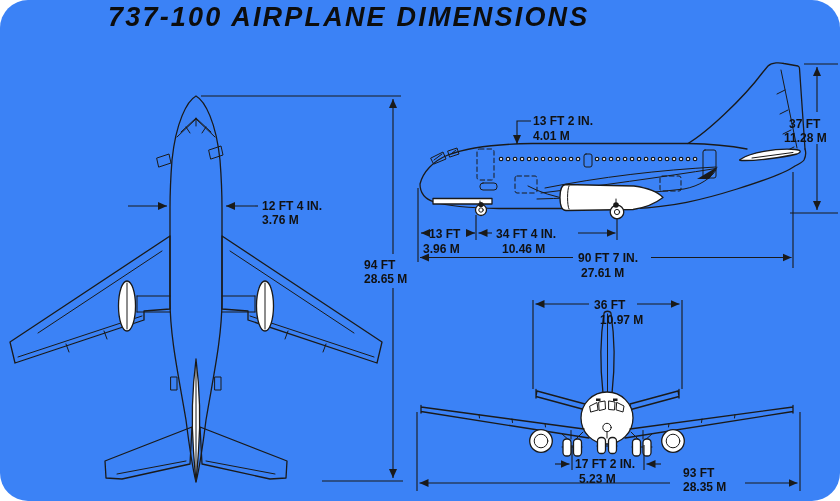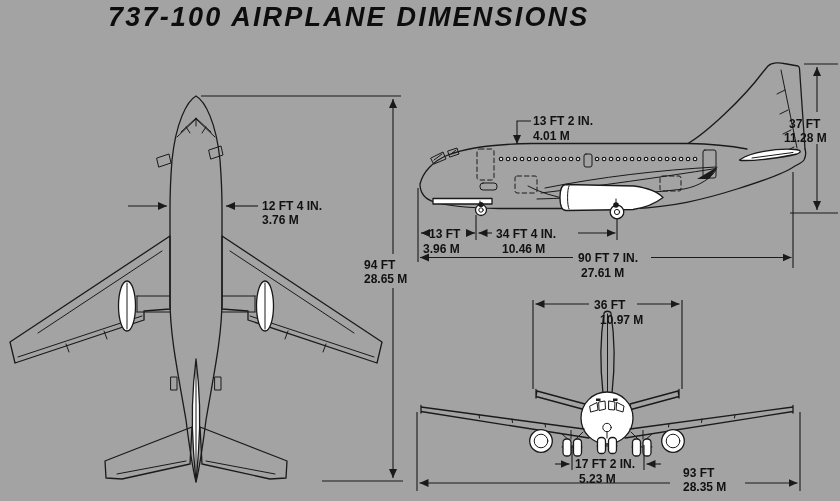--- a/index.html
+++ b/index.html
@@ -1,16 +1,16 @@
 <!DOCTYPE html>
 <html><head>
 <meta charset="utf-8">
 <style>
   html,body{margin:0;padding:0;background:#ffffff;}
-  .page{position:relative;width:840px;height:501px;background:#a3a3a3;overflow:hidden;}
+  .page{position:relative;width:840px;height:501px;background:#3b82f6;overflow:hidden;border-radius:28px;}
   svg{position:absolute;left:0;top:0;}
   .title-text{font-family:"Liberation Sans",sans-serif;font-style:italic;font-weight:bold;font-size:27px;letter-spacing:2.2px;fill:#0d0d0d;}
   .af{fill:none;stroke:#1a1a1a;stroke-width:1.3;stroke-linejoin:round;stroke-linecap:round;}
   .afthin{fill:none;stroke:#1a1a1a;stroke-width:1;stroke-linejoin:round;stroke-linecap:round;}
   .wf{fill:#ffffff;stroke:#1a1a1a;stroke-width:1.3;stroke-linejoin:round;}
   .fl{fill:#1a1a1a;stroke:none;}
   .dim{fill:none;stroke:#1a1a1a;stroke-width:1.1;}
   .dash{stroke-dasharray:4.5 3;}
   .wdots-outer{fill:none;stroke:#1a1a1a;stroke-width:4.6;stroke-dasharray:0.1 6.9;stroke-linecap:round;}
   .wdots-inner{fill:none;stroke:#ffffff;stroke-width:2.2;stroke-dasharray:0.1 6.9;stroke-linecap:round;}

